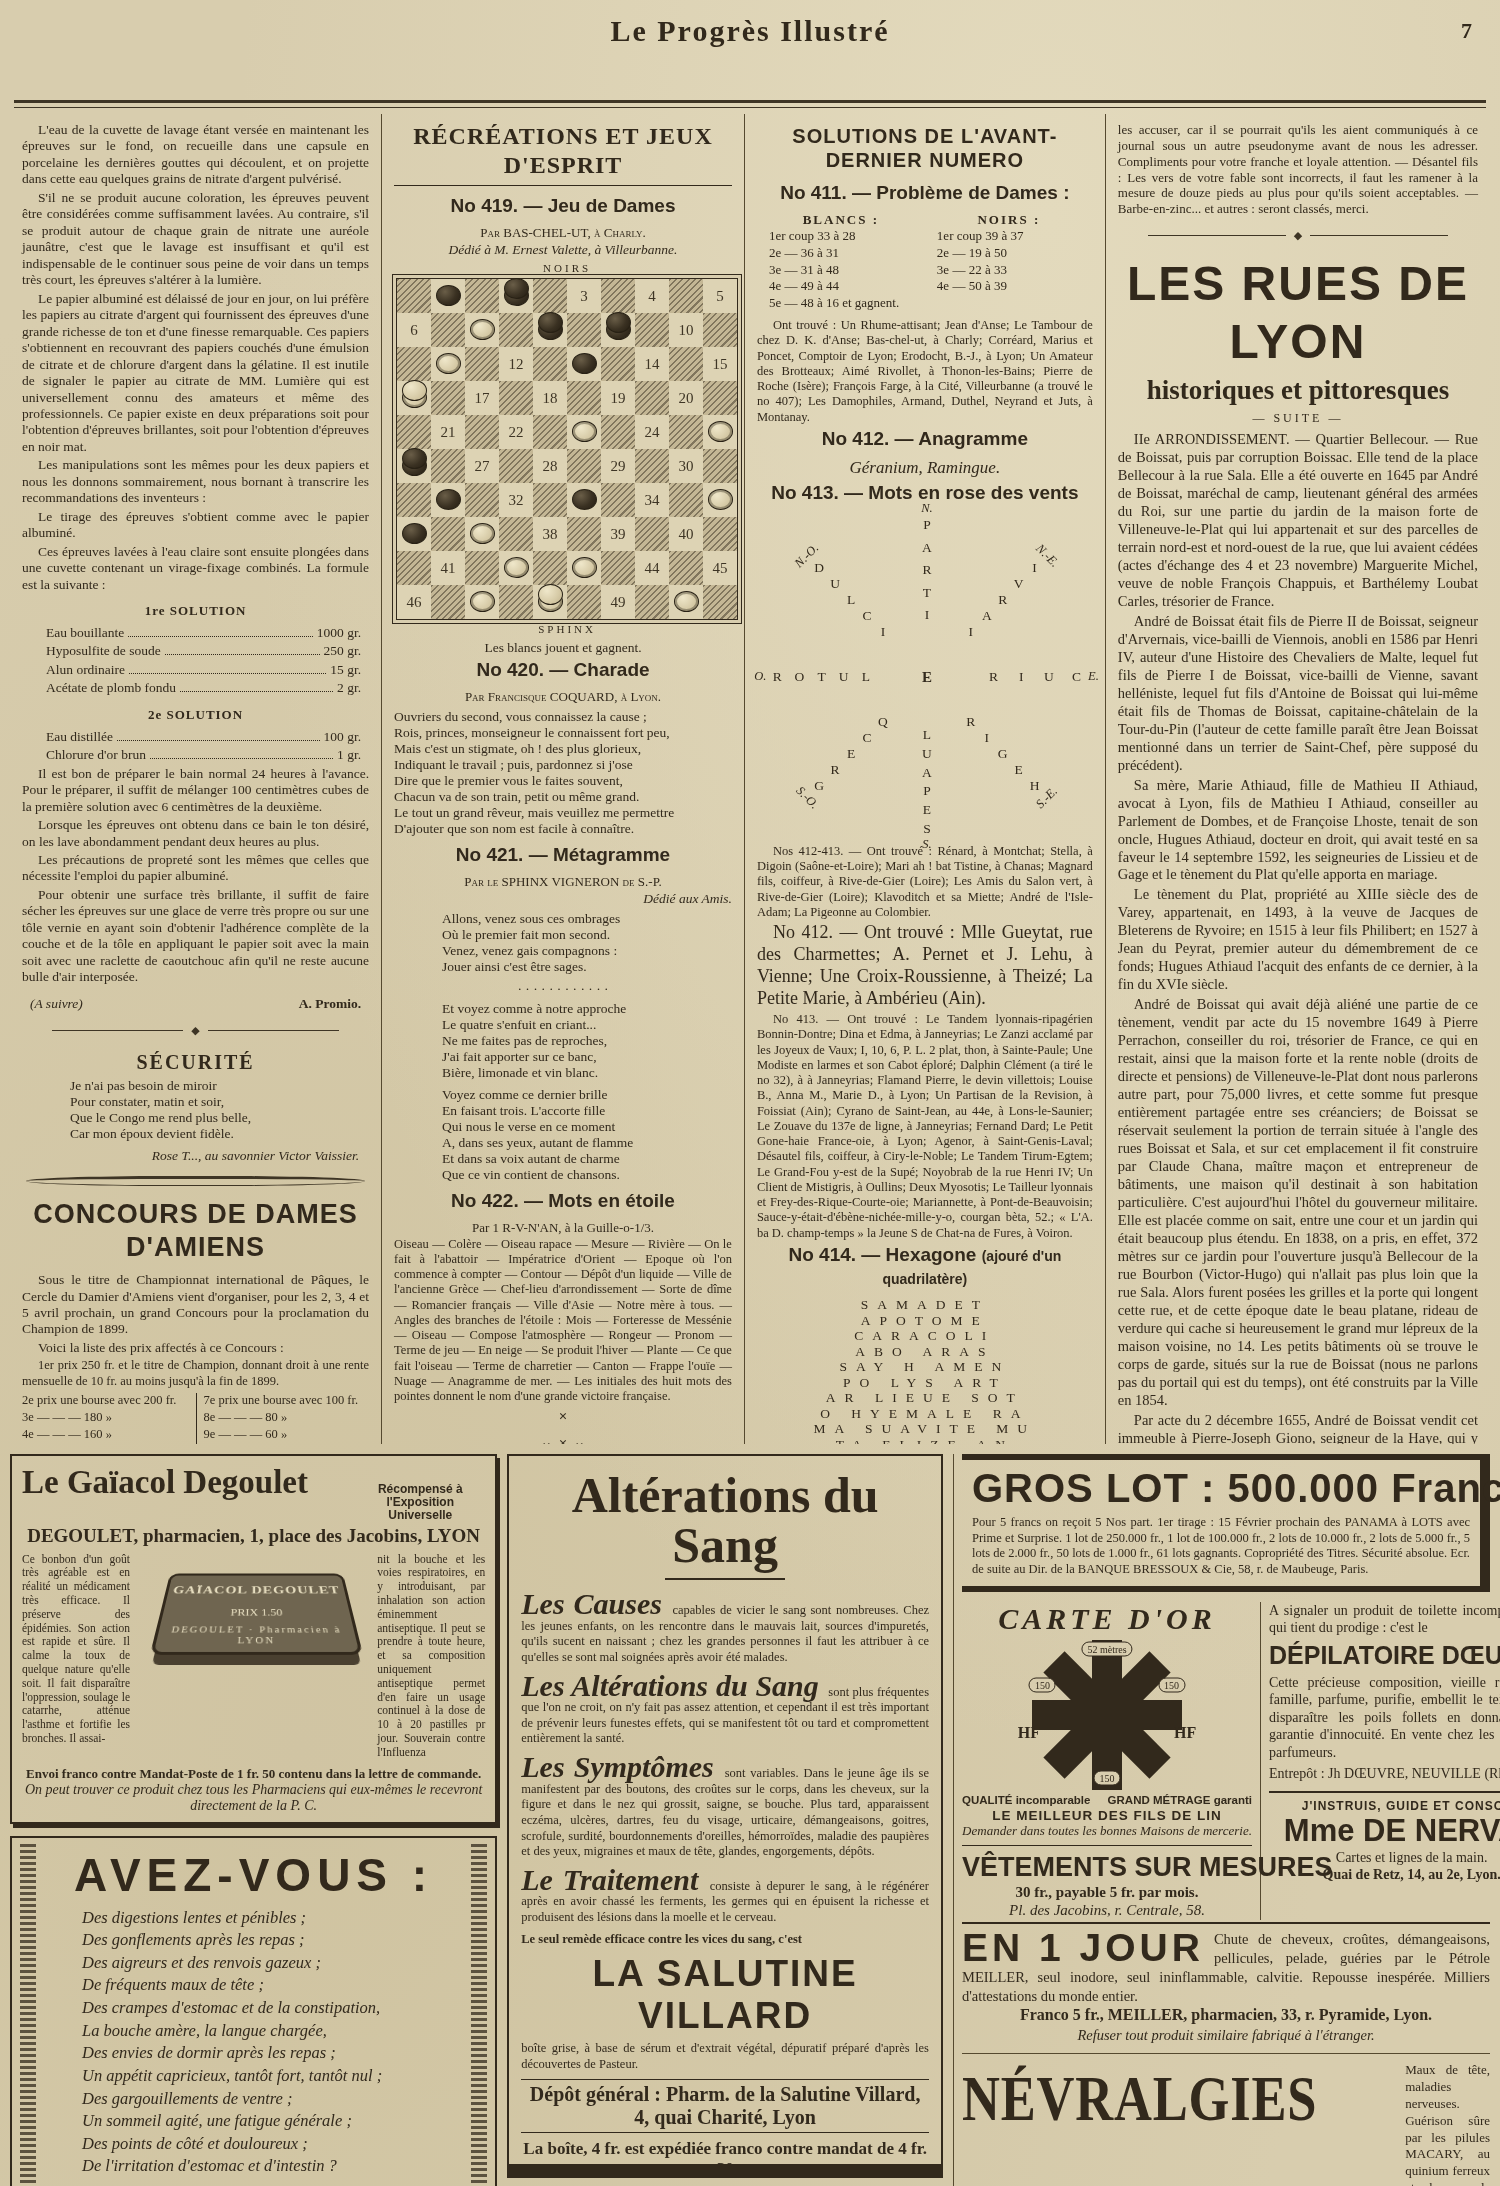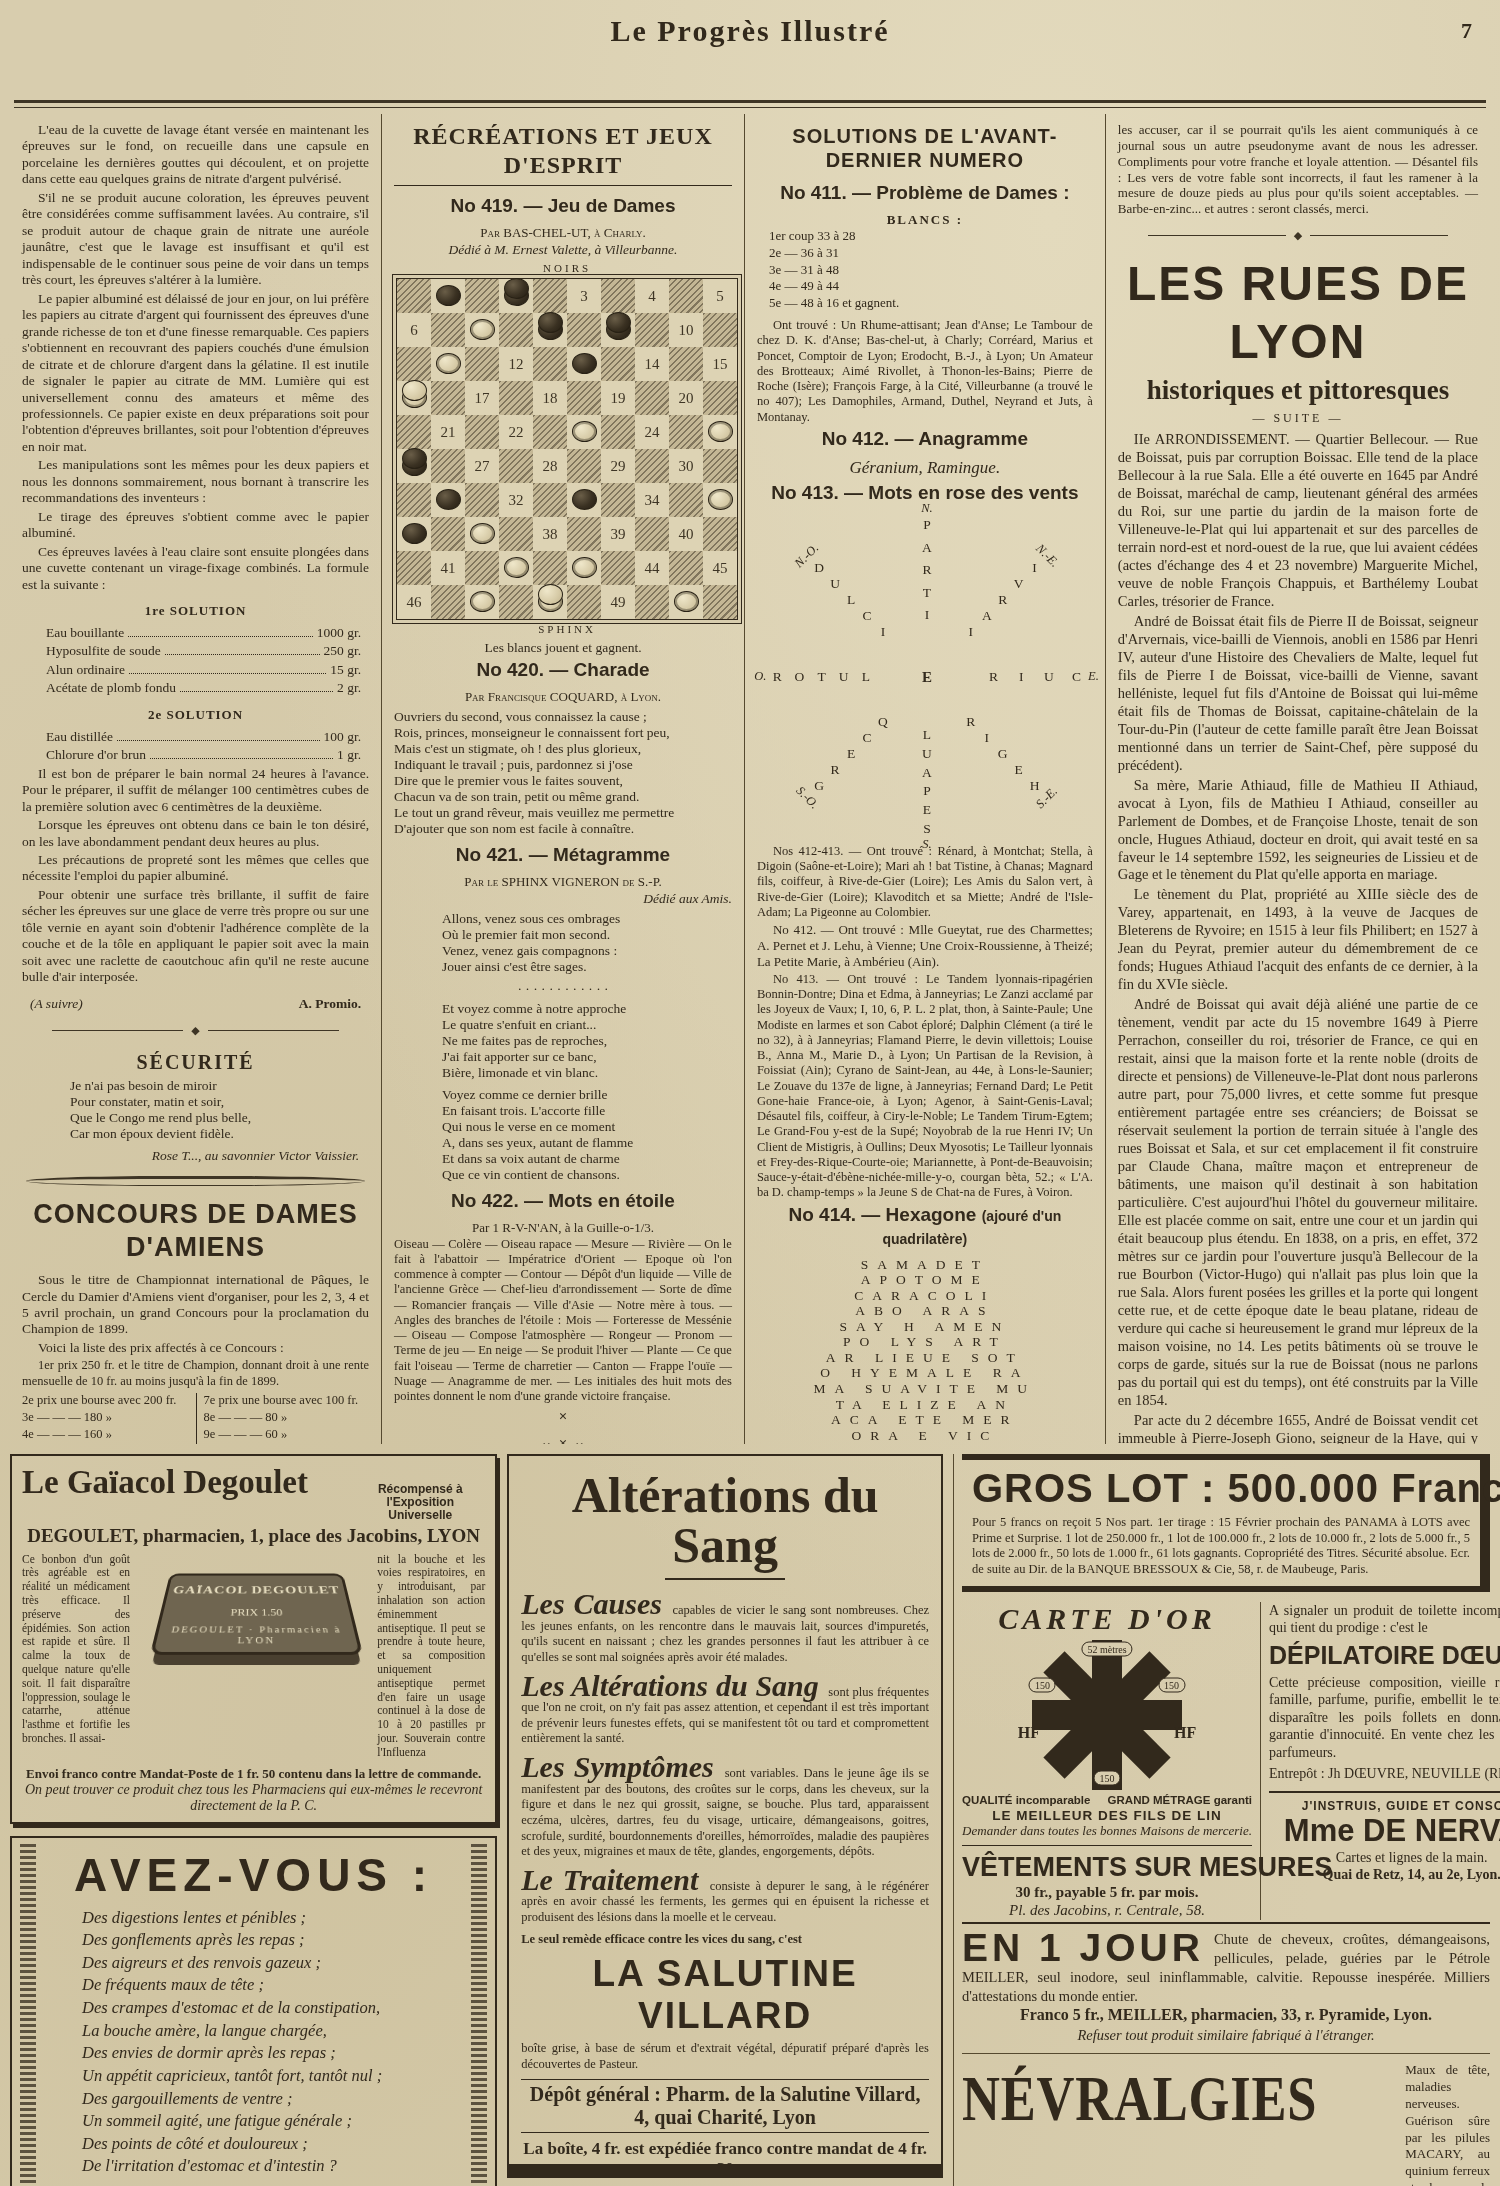--- a/index.html
+++ b/index.html
@@ -507,20 +507,29 @@
         <div>
           <div class="mh">BLANCS :</div>
           <div>
               <p>1er coup 33 à 28</p>
               <p>2e   —   36 à 31</p>
               <p>3e   —   31 à 48</p>
               <p>4e   —   49 à 44</p>
               <p>5e   —   48 à 16 et gagnent.</p>
             </div>
         </div>
+        <div>
+          <div class="mh">NOIRS :</div>
+          <div>
+              <p>1er coup 39 à 37</p>
+              <p>2e   —   19 à 50</p>
+              <p>3e   —   22 à 33</p>
+              <p>4e   —   50 à 39</p>
+            </div>
+        </div>
       </div>
       <p class="p-ind" style="font-size:12.5px;">Ont trouvé : Un Rhume-attisant; Jean d'Anse; Le Tambour de chez D. K. d'Anse; Bas-chel-ut, à Charly; Corréard, Marius et Poncet, Comptoir de Lyon; Erodocht, B.-J., à Lyon; Un Amateur des Brotteaux; Aimé Rivollet, à Thonon-les-Bains; Pierre de Roche (Isère); François Farge, à la Cité, Villeurbanne (a trouvé le no 407); Les Damophiles, Armand, Duthel, Neyrand et Juts, à Montanay.</p>
       <div class="h-slab">No 412. — Anagramme</div>
       <div class="ctr it" style="font-size:17px;">Géranium, Ramingue.</div>
       <div class="h-slab">No 413. — Mots en rose des vents</div>
       <div class="rose-box">
           <span class="ctrl" style="left: 50%; top: 50%;">E</span>
           <span style="left: 50%; top: 4%;">P</span>
           <span style="left: 50%; top: 10.808%;">A</span>
           <span style="left: 50%; top: 17.616%;">R</span>
@@ -564,21 +573,21 @@
           <span style="left: 32.048%; top: 50%;">L</span>
           <span class="dirlab" style="left: 1%; top: 50%;">O.</span>
           <span style="left: 18.32%; top: 16.88%;">D</span>
           <span style="left: 23.0086%; top: 21.7818%;">U</span>
           <span style="left: 27.6973%; top: 26.6835%;">L</span>
           <span style="left: 32.3859%; top: 31.5853%;">C</span>
           <span style="left: 37.0746%; top: 36.487%;">I</span>
           <span class="dirlab" style="left: 14.72%; top: 13.28%; transform: translate(-50%, -50%) rotate(-45deg);">N.-O.</span>
         </div>
       <p class="p-ind" style="font-size:12.5px;">Nos 412-413. — Ont trouvé : Rénard, à Montchat; Stella, à Digoin (Saône-et-Loire); Mari ah ! bat Tistine, à Chanas; Magnard fils, coiffeur, à Rive-de-Gier (Loire); Les Amis du Salon vert, à Rive-de-Gier (Loire); Klavoditch et sa Miette; André de l'Isle-Adam; La Pigeonne au Colombier.</p>
-      <p class="p-ind" style="font-size:13px;">No 412. — Ont trouvé : Mlle Gueytat, rue des Charmettes; A. Pernet et J. Lehu, à Vienne; Une Croix-Roussienne, à Theizé; La Petite Marie, à Ambérieu (Ain).</p>
+      <p class="p-ind" style="font-size:18px;">No 412. — Ont trouvé : Mlle Gueytat, rue des Charmettes; A. Pernet et J. Lehu, à Vienne; Une Croix-Roussienne, à Theizé; La Petite Marie, à Ambérieu (Ain).</p>
       <p class="p-ind" style="font-size:12.5px;">No 413. — Ont trouvé : Le Tandem lyonnais-ripagérien Bonnin-Dontre; Dina et Edma, à Janneyrias; Le Zanzi acclamé par les Joyeux de Vaux; I, 10, 6, P. L. 2 plat, thon, à Sainte-Paule; Une Modiste en larmes et son Cabot éploré; Dalphin Clément (a tiré le no 32), à à Janneyrias; Flamand Pierre, le devin villettois; Louise B., Anna M., Marie D., à Lyon; Un Partisan de la Revision, à Foissiat (Ain); Cyrano de Saint-Jean, au 44e, à Lons-le-Saunier; Le Zouave du 137e de ligne, à Janneyrias; Fernand Dard; Le Petit Gone-haie France-oie, à Lyon; Agenor, à Saint-Genis-Laval; Désautel fils, coiffeur, à Ciry-le-Noble; Le Tandem Tirum-Egtem; Le Grand-Fou y-est de la Supé; Noyobrab de la rue Henri IV; Un Client de Mistigris, à Oullins; Deux Myosotis; Le Tailleur lyonnais et Frey-des-Rique-Courte-oie; Mariannette, à Pont-de-Beauvoisin; Sauce-y-était-d'ébène-nichée-mille-y-o, courgan bèta, 52.; « L'A. ba D. champ-temps » la Jeune S de Chat-na de Fures, à Voiron.</p>
       <div class="h-slab"><span>No 414. — Hexagone</span> <span style="font-size:14px;">(ajouré d'un quadrilatère)</span></div>
       <div class="hexagone">
           <div>SAMADET</div>
           <div>APOTOME</div>
           <div>CARACOLI</div>
           <div>ABO ARAS</div>
           <div>SAY H AMEN</div>
           <div>PO LYS ART</div>
           <div>AR LIEUE SOT</div>

